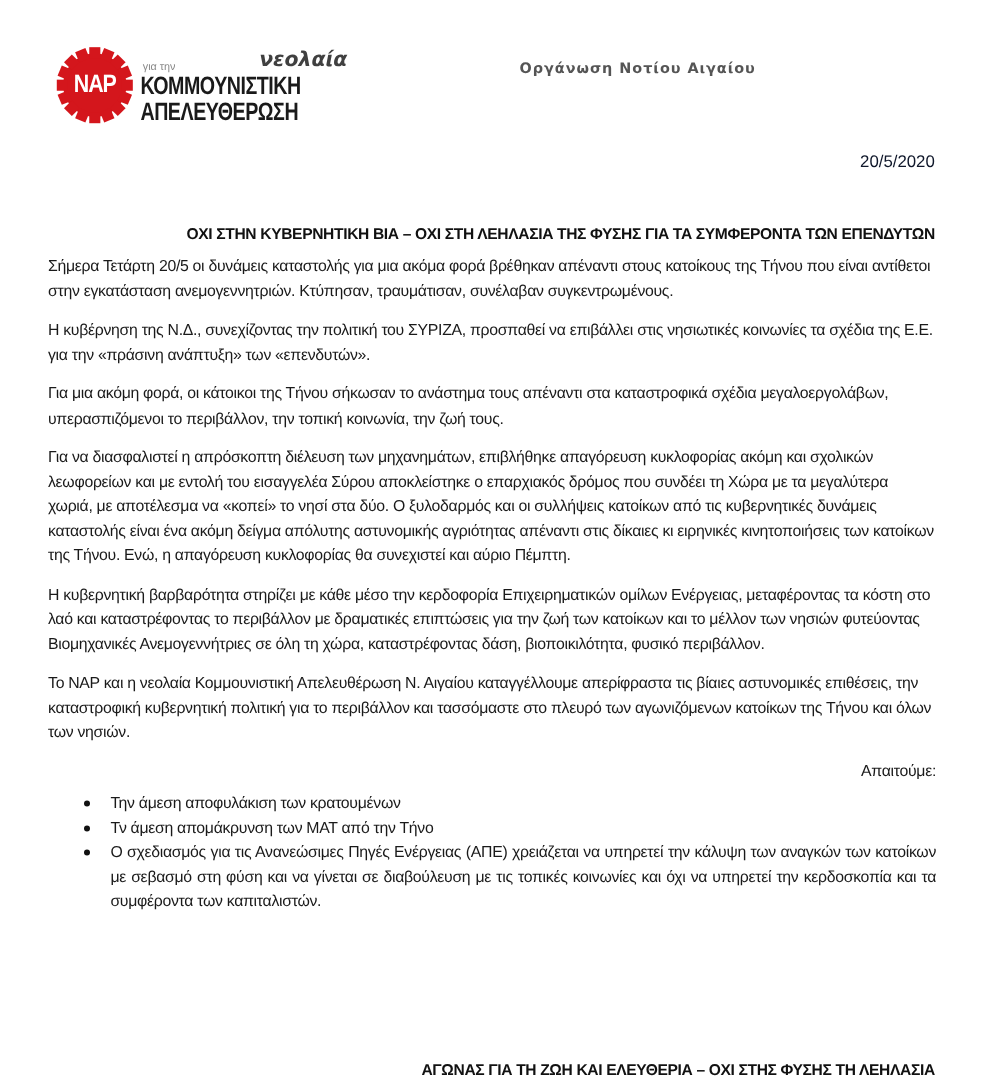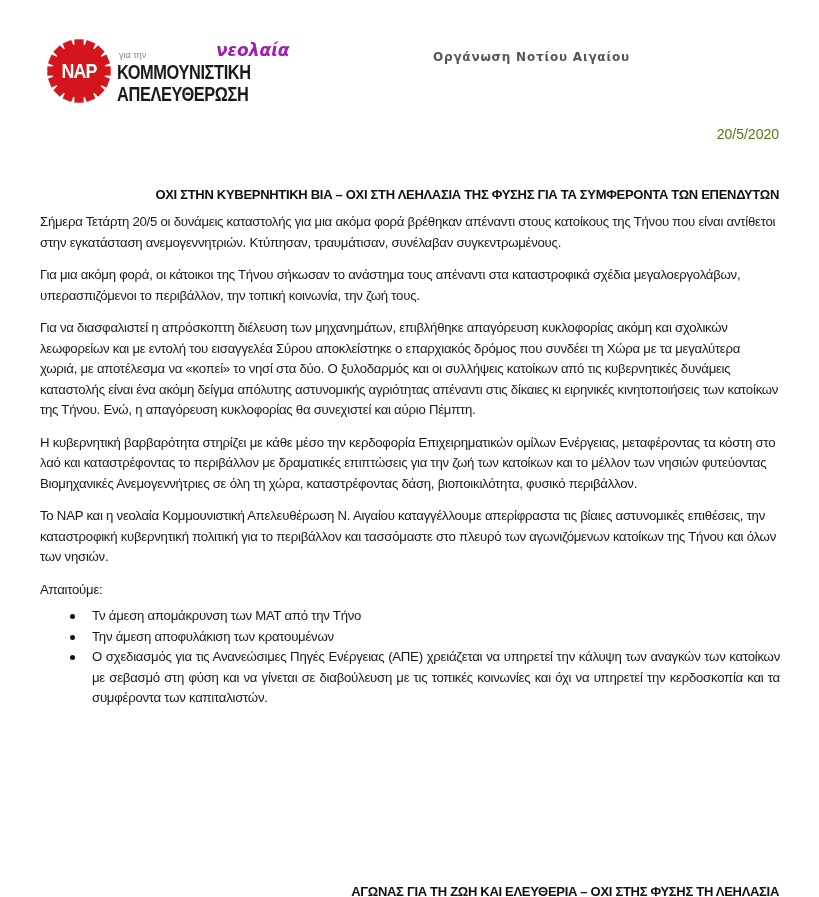--- a/index.html
+++ b/index.html
@@ -3,27 +3,27 @@
 <meta charset="utf-8">
 <style>
   * { box-sizing: border-box; margin: 0; padding: 0; }
   html, body { width: 819px; height: 897px; background: #ffffff; overflow: hidden; }
   body { font-family: "Liberation Sans", sans-serif; color: #111; position: relative; }
 
   .logo { position: absolute; left: 46px; top: 36px; width: 240px; height: 72px; }
   .gear { position: absolute; left: 0; top: 2px; width: 66px; height: 66px; }
   .gear-text { position: absolute; left: 0; top: 2px; width: 66px; height: 66px; display: flex; align-items: center; justify-content: center; color: #fff; font-family: "Liberation Sans", sans-serif; font-weight: bold; font-size: 21px; letter-spacing: -1px; transform: scaleX(0.85); }
   .logo-small { position: absolute; left: 73px; top: 14px; font-size: 9px; color: #888; }
-  .logo-neolaia { position: absolute; left: 170px; top: 4px; font-size: 17px; font-style: italic; font-weight: bold; color: #a21caf; font-family: "DejaVu Sans", sans-serif; }
+  .logo-neolaia { position: absolute; left: 170px; top: 4px; font-size: 17px; font-style: italic; font-weight: bold; color: #404040; font-family: "DejaVu Sans", sans-serif; }
   .logo-line1, .logo-line2 { position: absolute; left: 71px; font-weight: bold; font-size: 21px; color: #1a1a1a; letter-spacing: -0.5px; transform-origin: left top; transform: scaleX(0.78); white-space: nowrap; font-family: "Liberation Sans", sans-serif; }
   .logo-line1 { top: 24px; }
   .logo-line2 { top: 46px; }
 
   .org-name { position: absolute; left: 433px; top: 50px; font-size: 12px; font-weight: bold; color: #555; letter-spacing: 0.8px; font-family: "DejaVu Sans", sans-serif; }
-  .date { position: absolute; right: 40px; top: 126px; font-size: 14px; color: #4d7c0f; }
+  .date { position: absolute; right: 40px; top: 126px; font-size: 14px; color: #0f172a; }
 
   .title { position: absolute; left: 40px; width: 739px; text-align: right; font-size: 13px; font-weight: bold; color: #111; letter-spacing: -0.3px; }
   .title.top { top: 187px; }
   .title.bottom { top: 884px; }
 
   .body-text { position: absolute; left: 40px; width: 740px; font-size: 13.2px; line-height: 20.5px; color: #1a1a1a; letter-spacing: -0.25px; }
   .para { margin-bottom: 12px; }
   .bullets { list-style: none; margin-top: 6px; }
   .bullets li { position: relative; padding-left: 25px; margin-left: 27px; line-height: 20.5px; margin-bottom: 0; }
   .bullets li::before { content: ""; position: absolute; left: 3px; top: 8px; width: 5px; height: 5px; border-radius: 50%; background: #111; }
@@ -61,25 +61,26 @@
   <div class="logo-line2">ΑΠΕΛΕΥΘΕΡΩΣΗ</div>
 </div>
 
 <div class="org-name">Οργάνωση Νοτίου Αιγαίου</div>
 <div class="date">20/5/2020</div>
 
 <div class="title top">ΟΧΙ ΣΤΗΝ ΚΥΒΕΡΝΗΤΙΚΗ ΒΙΑ – ΟΧΙ ΣΤΗ ΛΕΗΛΑΣΙΑ ΤΗΣ ΦΥΣΗΣ ΓΙΑ ΤΑ ΣΥΜΦΕΡΟΝΤΑ ΤΩΝ ΕΠΕΝΔΥΤΩΝ</div>
 
 <div class="body-text" style="top: 212px;">
   <p class="para">Σήμερα Τετάρτη 20/5 οι δυνάμεις καταστολής για μια ακόμα φορά βρέθηκαν απέναντι στους κατοίκους της Τήνου που είναι αντίθετοι στην εγκατάσταση ανεμογεννητριών. Κτύπησαν, τραυμάτισαν, συνέλαβαν συγκεντρωμένους.</p>
+  <p class="para">Η κυβέρνηση της Ν.Δ., συνεχίζοντας την πολιτική του ΣΥΡΙΖΑ, προσπαθεί να επιβάλλει στις νησιωτικές κοινωνίες τα σχέδια της Ε.Ε. για την «πράσινη ανάπτυξη» των «επενδυτών».</p>
   <p class="para">Για μια ακόμη φορά, οι κάτοικοι της Τήνου σήκωσαν το ανάστημα τους απέναντι στα καταστροφικά σχέδια μεγαλοεργολάβων, υπερασπιζόμενοι το περιβάλλον, την τοπική κοινωνία, την ζωή τους.</p>
   <p class="para">Για να διασφαλιστεί η απρόσκοπτη διέλευση των μηχανημάτων, επιβλήθηκε απαγόρευση κυκλοφορίας ακόμη και σχολικών λεωφορείων και με εντολή του εισαγγελέα Σύρου αποκλείστηκε ο επαρχιακός δρόμος που συνδέει τη Χώρα με τα μεγαλύτερα χωριά, με αποτέλεσμα να «κοπεί» το νησί στα δύο. Ο ξυλοδαρμός και οι συλλήψεις κατοίκων από τις κυβερνητικές δυνάμεις καταστολής είναι ένα ακόμη δείγμα απόλυτης αστυνομικής αγριότητας απέναντι στις δίκαιες κι ειρηνικές κινητοποιήσεις των κατοίκων της Τήνου. Ενώ, η απαγόρευση κυκλοφορίας θα συνεχιστεί και αύριο Πέμπτη.</p>
   <p class="para">Η κυβερνητική βαρβαρότητα στηρίζει με κάθε μέσο την κερδοφορία Επιχειρηματικών ομίλων Ενέργειας, μεταφέροντας τα κόστη στο λαό και καταστρέφοντας το περιβάλλον με δραματικές επιπτώσεις για την ζωή των κατοίκων και το μέλλον των νησιών φυτεύοντας Βιομηχανικές Ανεμογεννήτριες σε όλη τη χώρα, καταστρέφοντας δάση, βιοποικιλότητα, φυσικό περιβάλλον.</p>
   <p class="para">Το ΝΑΡ και η νεολαία Κομμουνιστική Απελευθέρωση Ν. Αιγαίου καταγγέλλουμε απερίφραστα τις βίαιες αστυνομικές επιθέσεις, την καταστροφική κυβερνητική πολιτική για το περιβάλλον και τασσόμαστε στο πλευρό των αγωνιζόμενων κατοίκων της Τήνου και όλων των νησιών.</p>
-  <p class="para" style="margin-bottom:0;">Απαιτούμε:</p>
+  <p class="para" style="margin-bottom:0;text-align:right;">Απαιτούμε:</p>
   <ul class="bullets">
+    <li>Την άμεση αποφυλάκιση των κρατουμένων</li>
     <li>Τν άμεση απομάκρυνση των ΜΑΤ από την Τήνο</li>
-    <li>Την άμεση αποφυλάκιση των κρατουμένων</li>
     <li class="justify">Ο σχεδιασμός για τις Ανανεώσιμες Πηγές Ενέργειας (ΑΠΕ) χρειάζεται να υπηρετεί την κάλυψη των αναγκών των κατοίκων με σεβασμό στη φύση και να γίνεται σε διαβούλευση με τις τοπικές κοινωνίες και όχι να υπηρετεί την κερδοσκοπία και τα συμφέροντα των καπιταλιστών.</li>
   </ul>
 </div>
 
 <div class="title bottom">ΑΓΩΝΑΣ ΓΙΑ ΤΗ ΖΩΗ ΚΑΙ ΕΛΕΥΘΕΡΙΑ – ΟΧΙ ΣΤΗΣ ΦΥΣΗΣ ΤΗ ΛΕΗΛΑΣΙΑ</div>
 
 </body></html>

